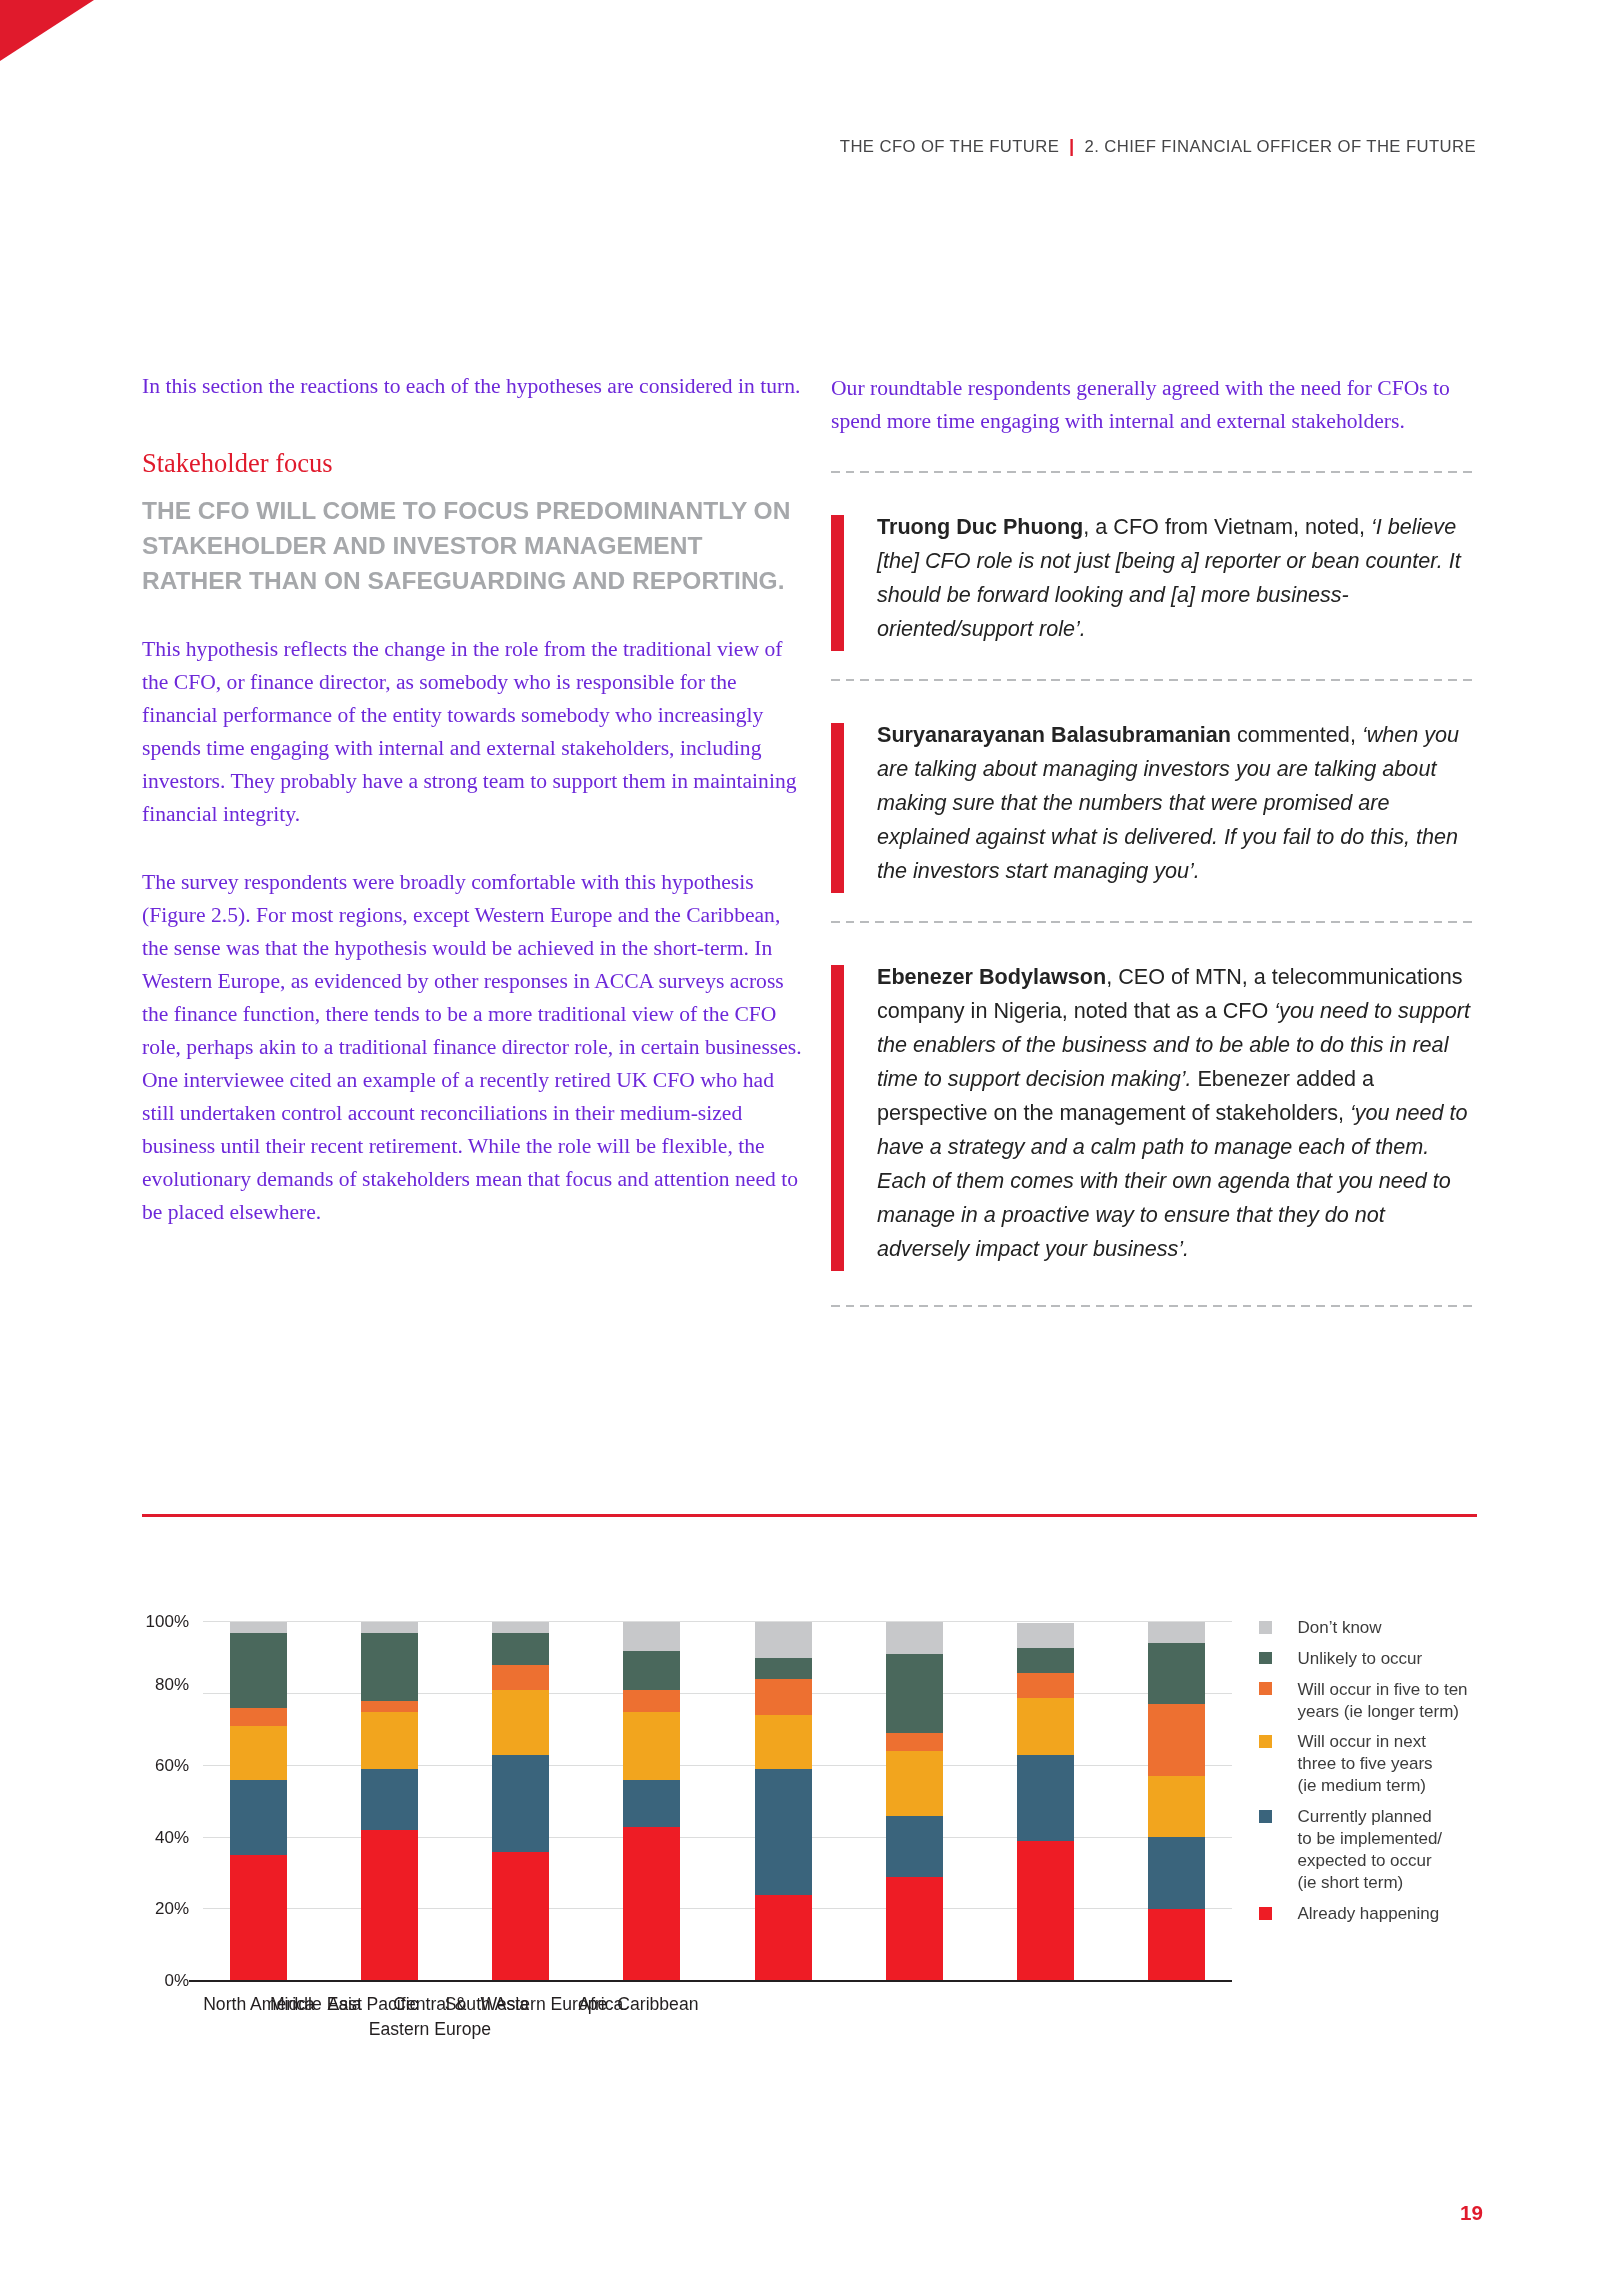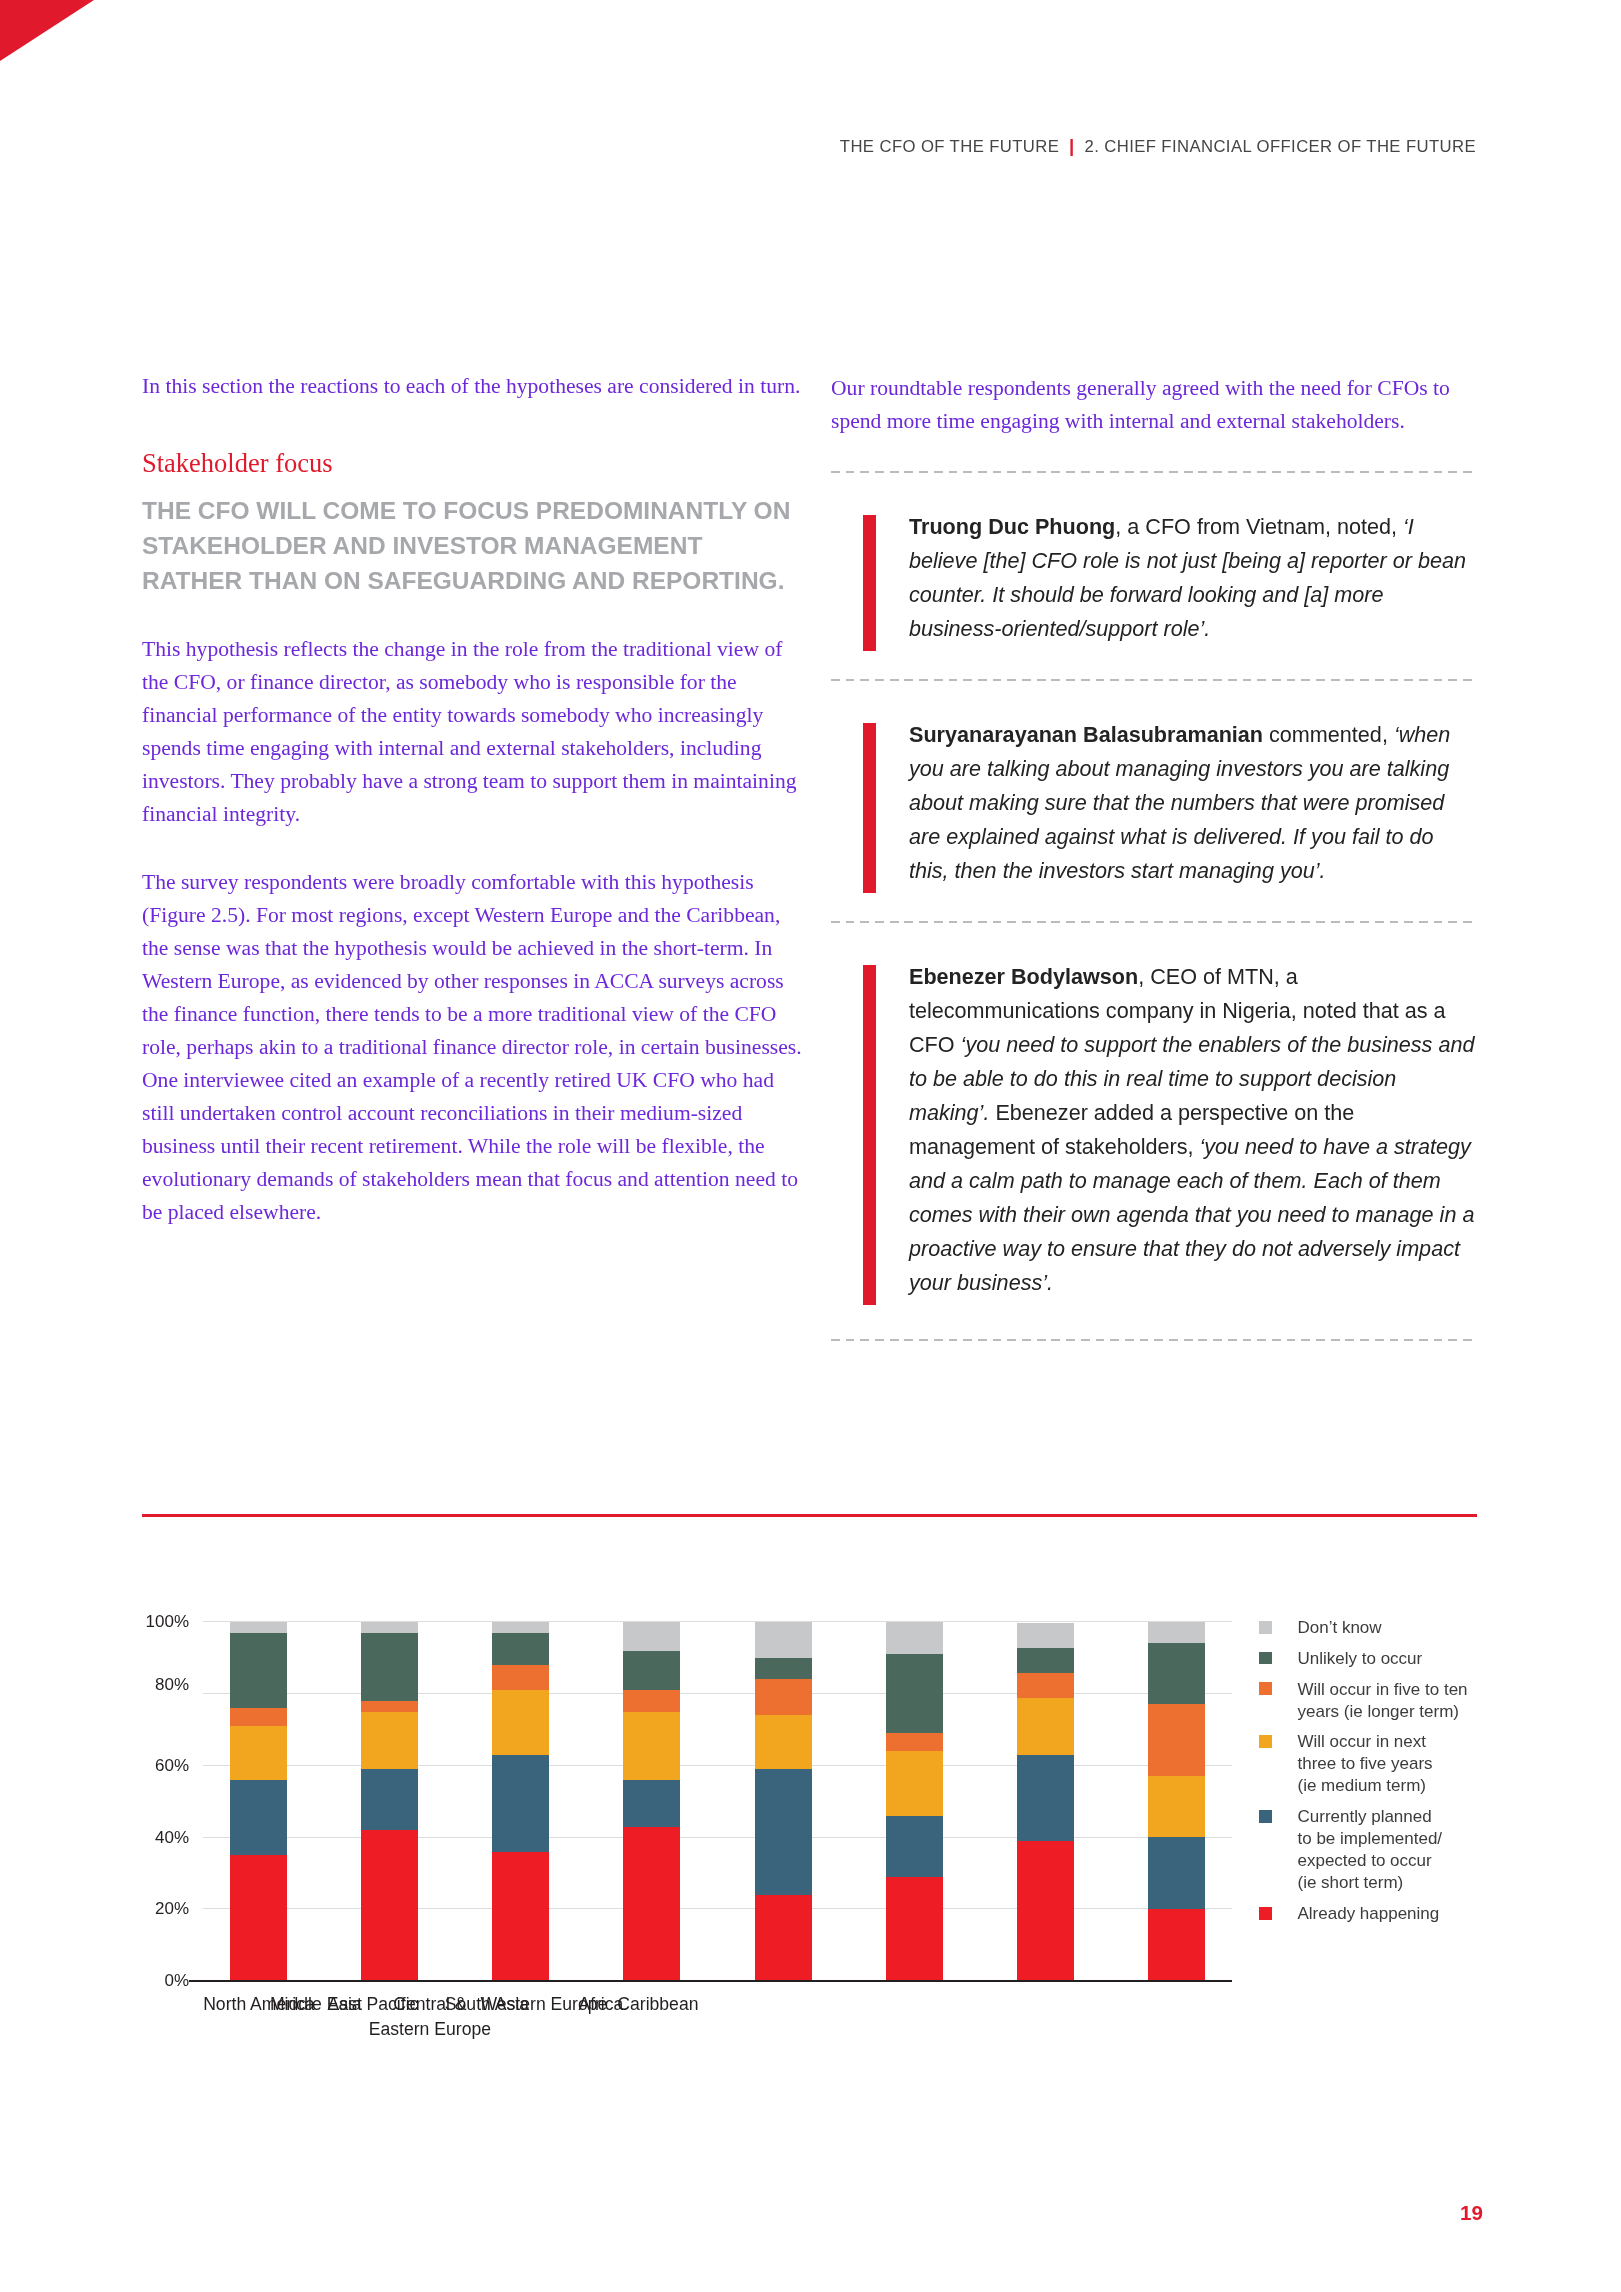--- a/index.html
+++ b/index.html
@@ -23,21 +23,21 @@
   .hypothesis{font-size:24.5px;line-height:35px;font-weight:bold;color:#a6a8ab;margin:0;}
   .para-gap{margin-top:35px;}
   
   .divider{height:2px;margin:33px 0 0 0;
            background-image:repeating-linear-gradient(90deg,#b9bbbd 0 8.8px,transparent 8.8px 14.7px);}
   .quote{position:relative;margin-top:39px;padding-left:46px;}
   .quote .bar{position:absolute;left:0;top:4.9px;bottom:4.9px;width:12.7px;background:#e01a2c;}
   .quote p{font-size:21.6px;line-height:34px;margin:0;color:#232323;}
   .quote .b{font-weight:bold;}
   .quote .i{font-style:italic;}
-  .after-quote{margin-top:37px;margin-left:32px;}
+  .after-quote{margin-top:37px;}
   
   #figure{position:absolute;left:142px;top:1514px;width:1335px;}
   #fig-rule{height:2.9px;background:#e01a2c;}
   #fig-caption{font-family:"Liberation Serif", serif;font-size:23.5px;line-height:32px;
                color:#231f20;margin-top:12.7px;max-width:1225px;}
   #fig-caption .fig-label{color:#e01a2c;font-weight:bold;}
   
   #chart{position:absolute;left:0px;top:101px;width:1335px;height:461px;}
   #plot{position:absolute;left:61px;top:6.9px;width:1029px;height:359px;}
   .gridline{position:absolute;left:0;width:100%;height:1px;background:#dcdddd;}

